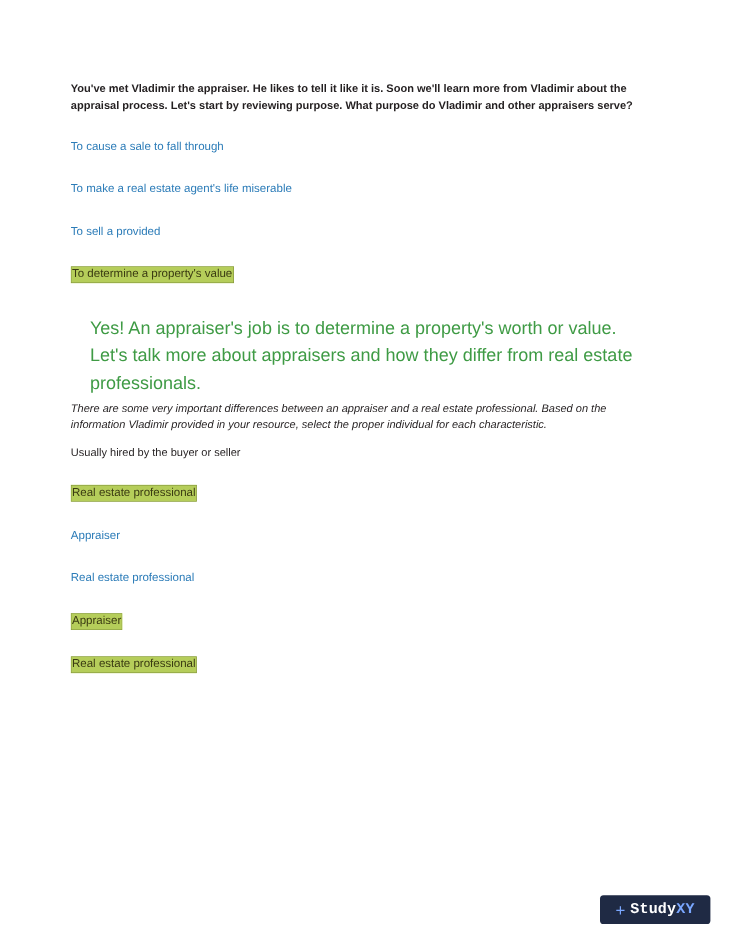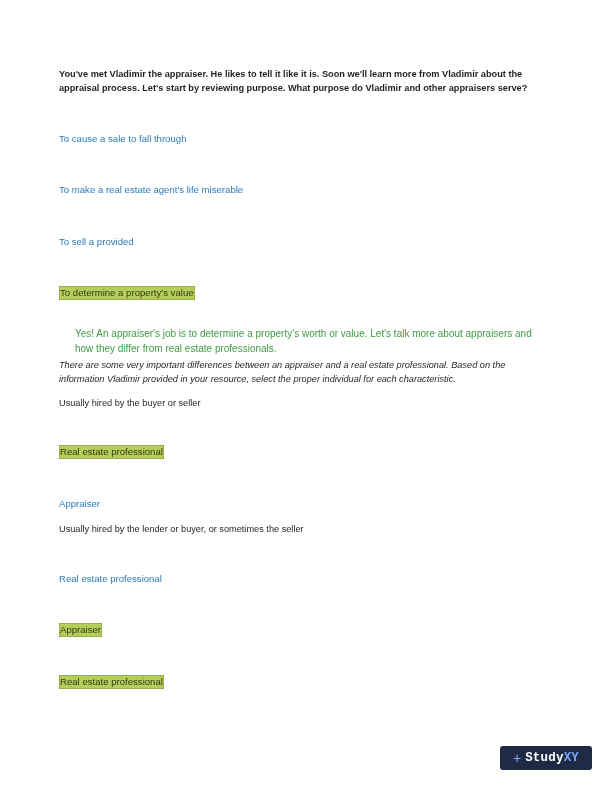--- a/index.html
+++ b/index.html
@@ -28,41 +28,41 @@
   }
   .prompt {
     font-size: 9.2px;
     line-height: 1.50;
     color: #231f20;
     margin: 0 0 0 0;
     width: 484px;
     font-weight: bold;
   }
   .choice-row {
-    margin-top: 30px;
+    margin-top: 14px;
     line-height: 1.35;
   }
   .choice-link {
     font-size: 9.6px;
     color: #2c7cb8;
     display: inline;
   }
   .choice-selected {
     font-size: 9.6px;
     color: #3a3a12;
     background: #b5cd5a;
     display: inline;
     padding: 1px 1px 2px 1px;
     box-shadow: 0 0 0 0.5px #7f8f3a inset;
   }
   .feedback {
     margin-top: 24px;
     margin-left: 16px;
     width: 470px;
-    font-size: 10px;
+    font-size: 15px;
     line-height: 1.55;
     color: #3f9b45;
   }
   .body-text {
     font-size: 9.2px;
     line-height: 1.50;
     color: #231f20;
     width: 487px;
     margin-top: 2px;
     font-style: italic;
@@ -130,21 +130,20 @@
     <div class="body-text">There are some very important differences between an appraiser and a real estate professional. Based on the information Vladimir provided in your resource, select the proper individual for each characteristic.</div>
 
     <div class="stem">Usually hired by the buyer or seller</div>
     <div class="choice-row">
       <span class="choice-selected">Real estate professional</span>
     </div>
     <div class="choice-row">
       <span class="choice-link">Appraiser</span>
     </div>
 
-    <div class="stem">Usually hired by the lender or buyer, or sometimes the seller</div>
     <div class="choice-row">
       <span class="choice-link">Real estate professional</span>
     </div>
     <div class="choice-row">
       <span class="choice-selected">Appraiser</span>
     </div>
 
     <div class="choice-row">
       <span class="choice-selected">Real estate professional</span>
     </div>

